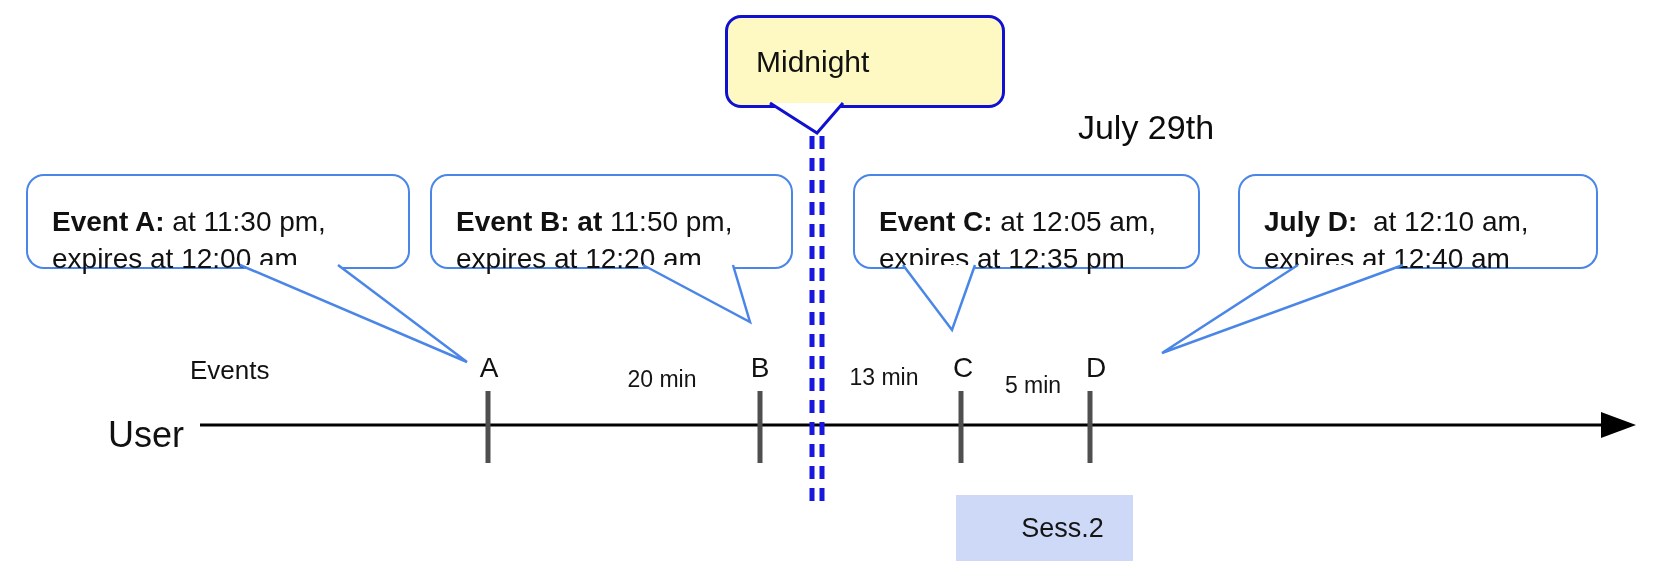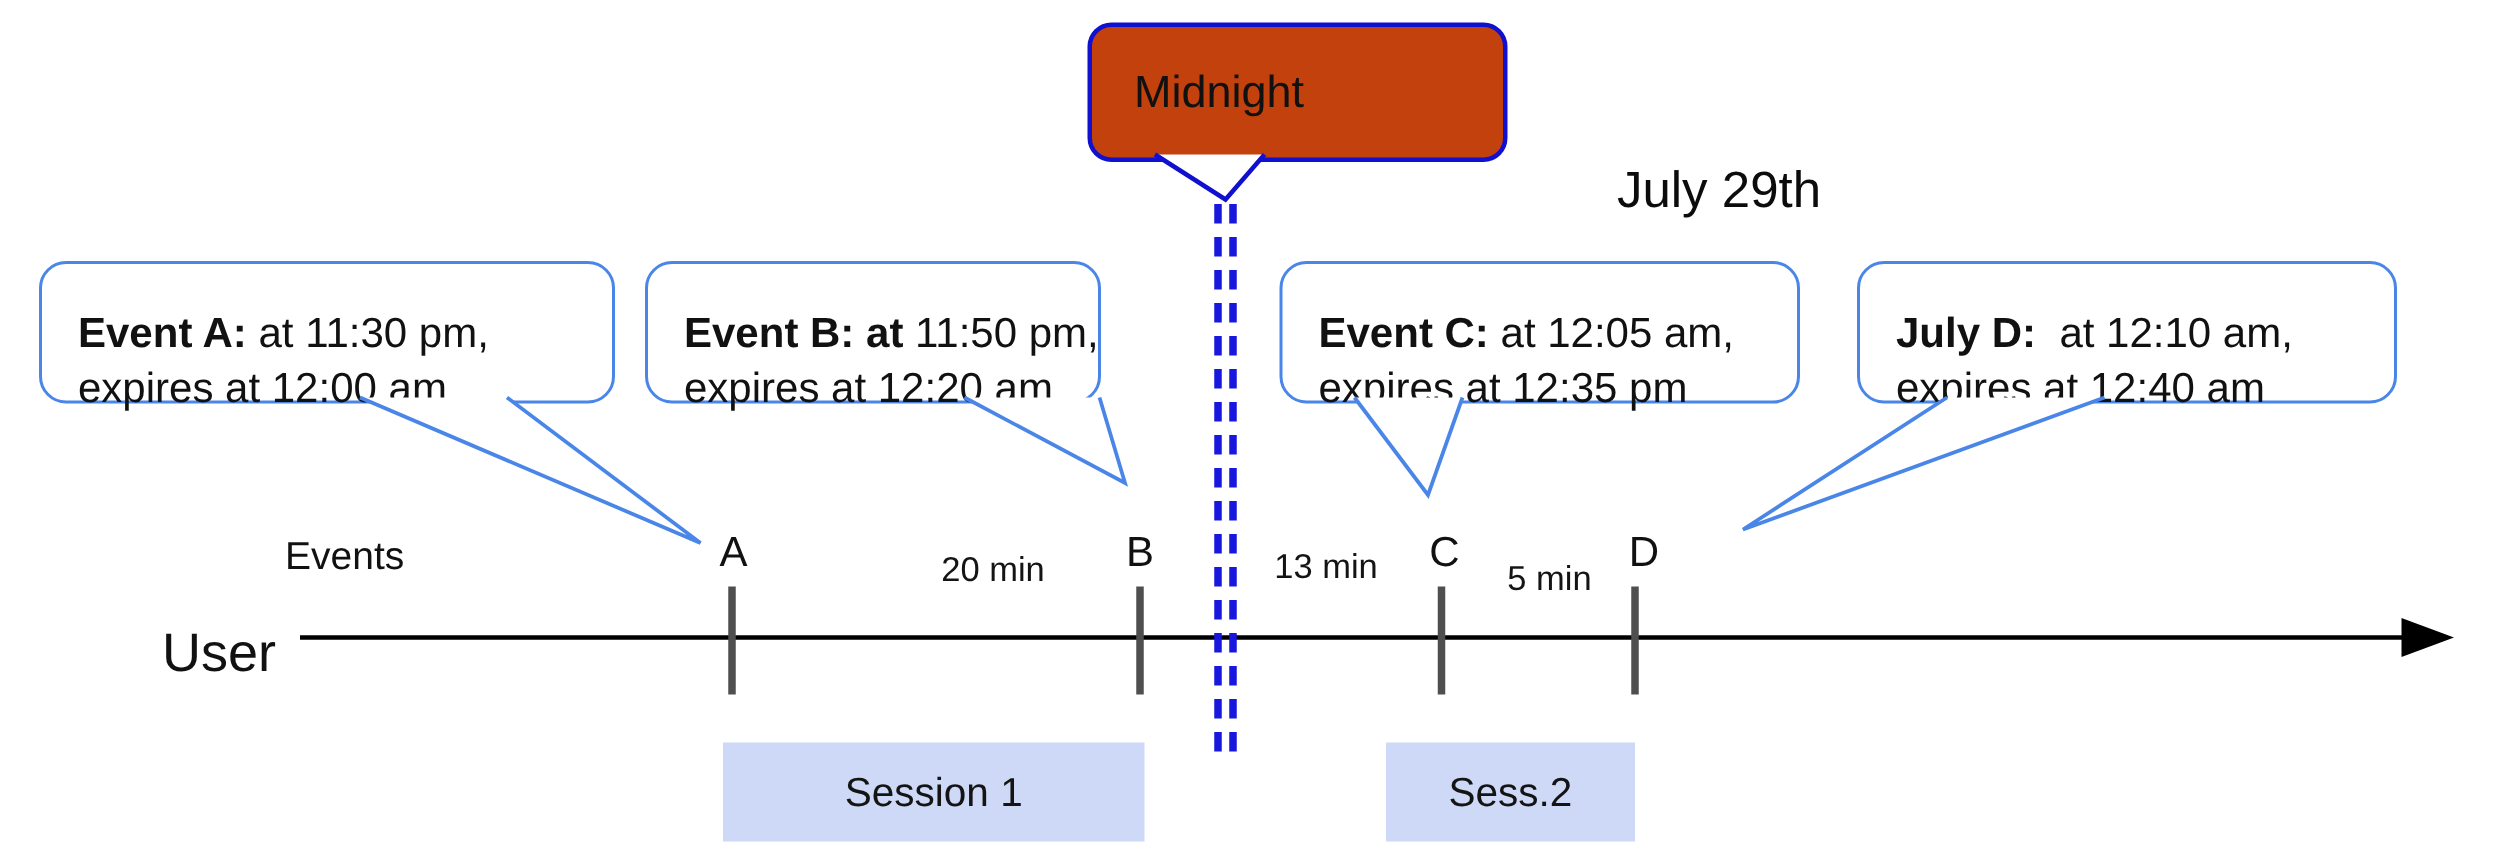--- a/index.html
+++ b/index.html
@@ -21,46 +21,46 @@
     transform:translateX(-50%);
   }
   
   .bubble{
     position:absolute;background:#ffffff;border:2.5px solid var(--callout_border);
     border-radius:18px;box-sizing:border-box;
   }
   .bubble .txt{padding:27px 8px 0 24px;font-size:28px;line-height:37px;white-space:pre;}
   .bubble .b{font-weight:bold;}
   .bubble-a{left:26px;top:174px;width:384px;height:95px;}
-  .bubble-b{left:430px;top:174px;width:304px;height:95px;}
+  .bubble-b{left:430px;top:174px;width:363px;height:95px;}
   .bubble-c{left:853px;top:174px;width:347px;height:95px;}
   .bubble-d{left:1238px;top:174px;width:360px;height:95px;}
   .midnight-bubble{
     position:absolute;left:725px;top:15px;width:280px;height:93px;
-    background:#c2410c;border:3px solid var(--midnight_border);border-radius:16px;
+    background:#fef9c3;border:3px solid var(--midnight_border);border-radius:16px;
     box-sizing:border-box;display:flex;align-items:center;
   }
   .midnight-bubble .txt{padding-left:28px;font-size:30px;}
   
   .axis-label{position:absolute;white-space:nowrap;}
   .events-label{left:190px;top:355px;font-size:26px;}
   .user-label{left:108px;top:414px;font-size:36px;}
   .tick-letter{
     position:absolute;top:352px;font-size:28px;transform:translateX(-50%);white-space:nowrap;
   }
   .interval-label{
     position:absolute;font-size:23px;transform:translateX(-50%);white-space:nowrap;color:#141414;
   }
   
   .session-bar{
     position:absolute;top:495px;height:66px;background:var(--session_fill);
     display:flex;align-items:center;justify-content:center;font-size:27px;color:#141414;
   }
   .session-1{left:482px;width:281px;}
-  .session-2{left:924px;width:166px;}
+  .session-2{left:956px;width:141px;padding-left:36px;}
   svg.overlay{position:absolute;left:0;top:0;}
 </style>
 </head>
 <body>
 
 <div class="canvas">
 
   <div class="date-title" style="left:1146px;top:108px;">July 29th</div>
 
   <div class="midnight-bubble">
@@ -88,23 +88,20 @@
 
   <div class="tick-letter" style="left:489px;">A</div>
   <div class="tick-letter" style="left:760px;">B</div>
   <div class="tick-letter" style="left:963px;">C</div>
   <div class="tick-letter" style="left:1096px;">D</div>
 
   <div class="interval-label" style="left:662px;top:366px;">20 min</div>
   <div class="interval-label" style="left:884px;top:364px;">13 min</div>
   <div class="interval-label" style="left:1033px;top:372px;">5 min</div>
 
-  <div class="session-bar session-1">
-    <span>Session 1</span>
-  </div>
   <div class="session-bar session-2">
     <span>Sess.2</span>
   </div>
 
   <svg class="overlay" width="1668" height="578" viewBox="0 0 1668 578">
 
     <line x1="200" y1="425" x2="1606" y2="425" stroke="#000000" stroke-width="3"></line>
     <polygon points="1636,425 1601,412 1601,438" fill="#000000"></polygon>
 
     <line x1="488" y1="391" x2="488" y2="463" stroke-width="5" style="stroke:var(--tick_color)"></line>

